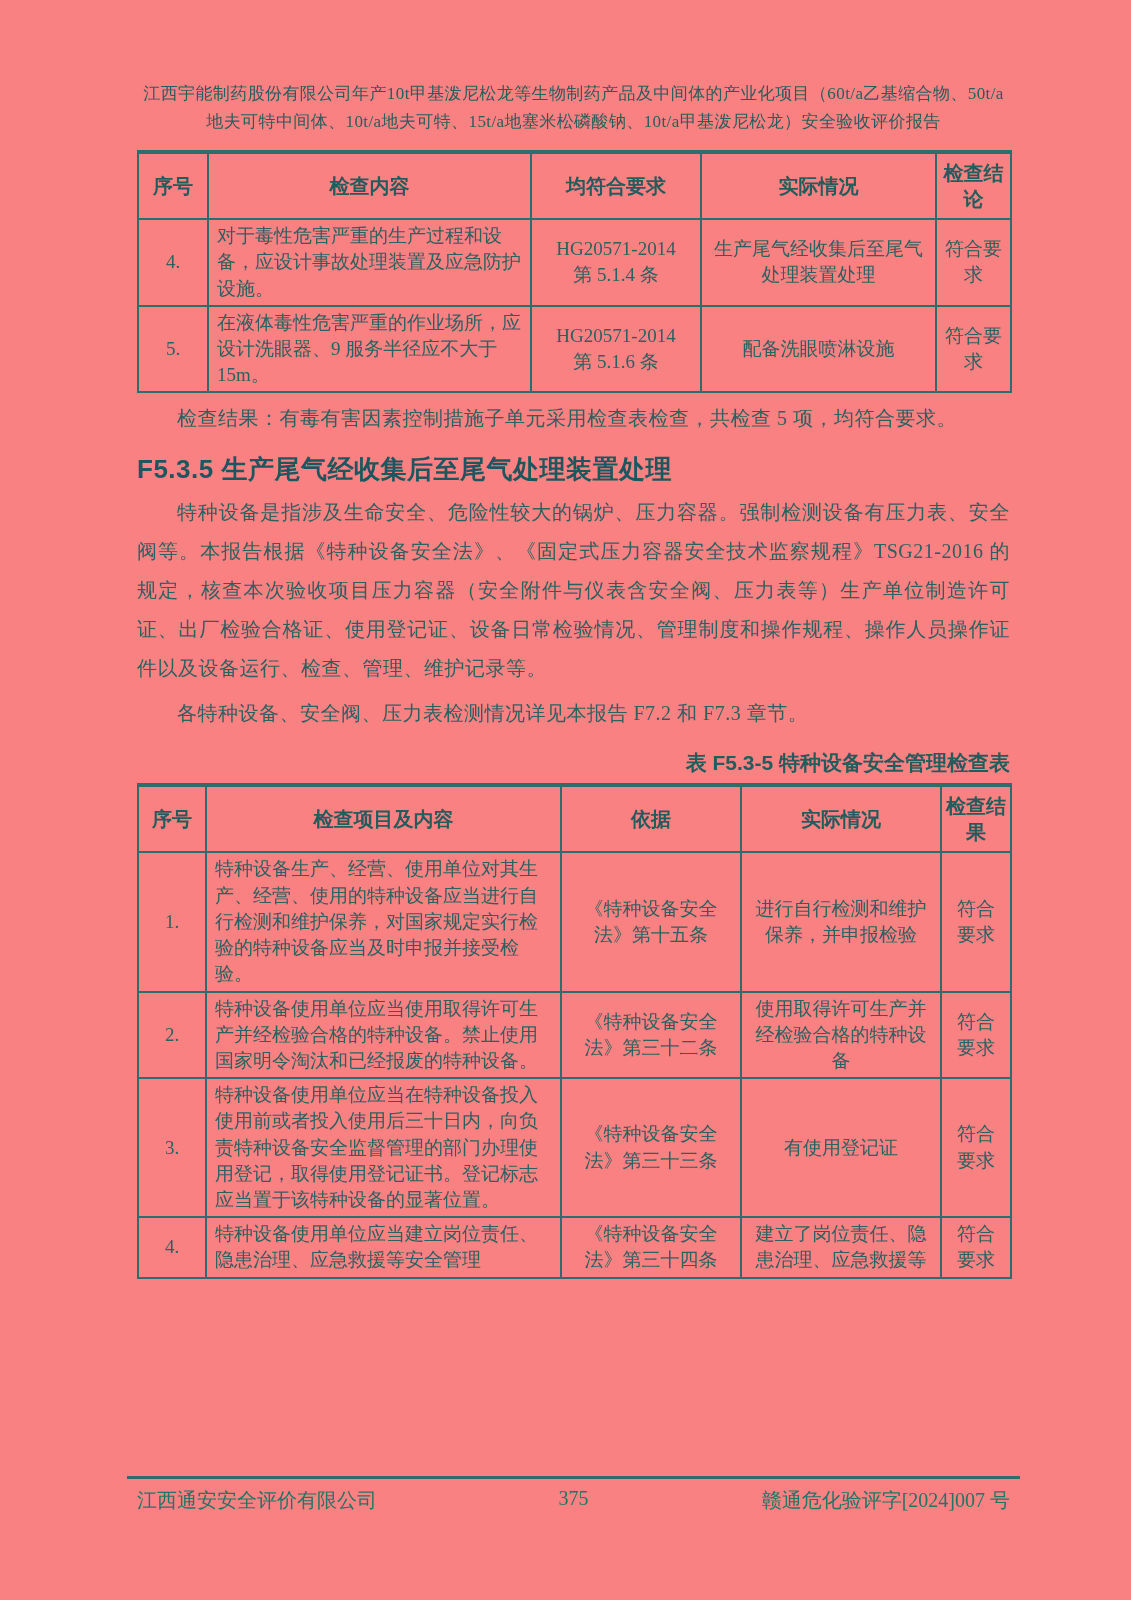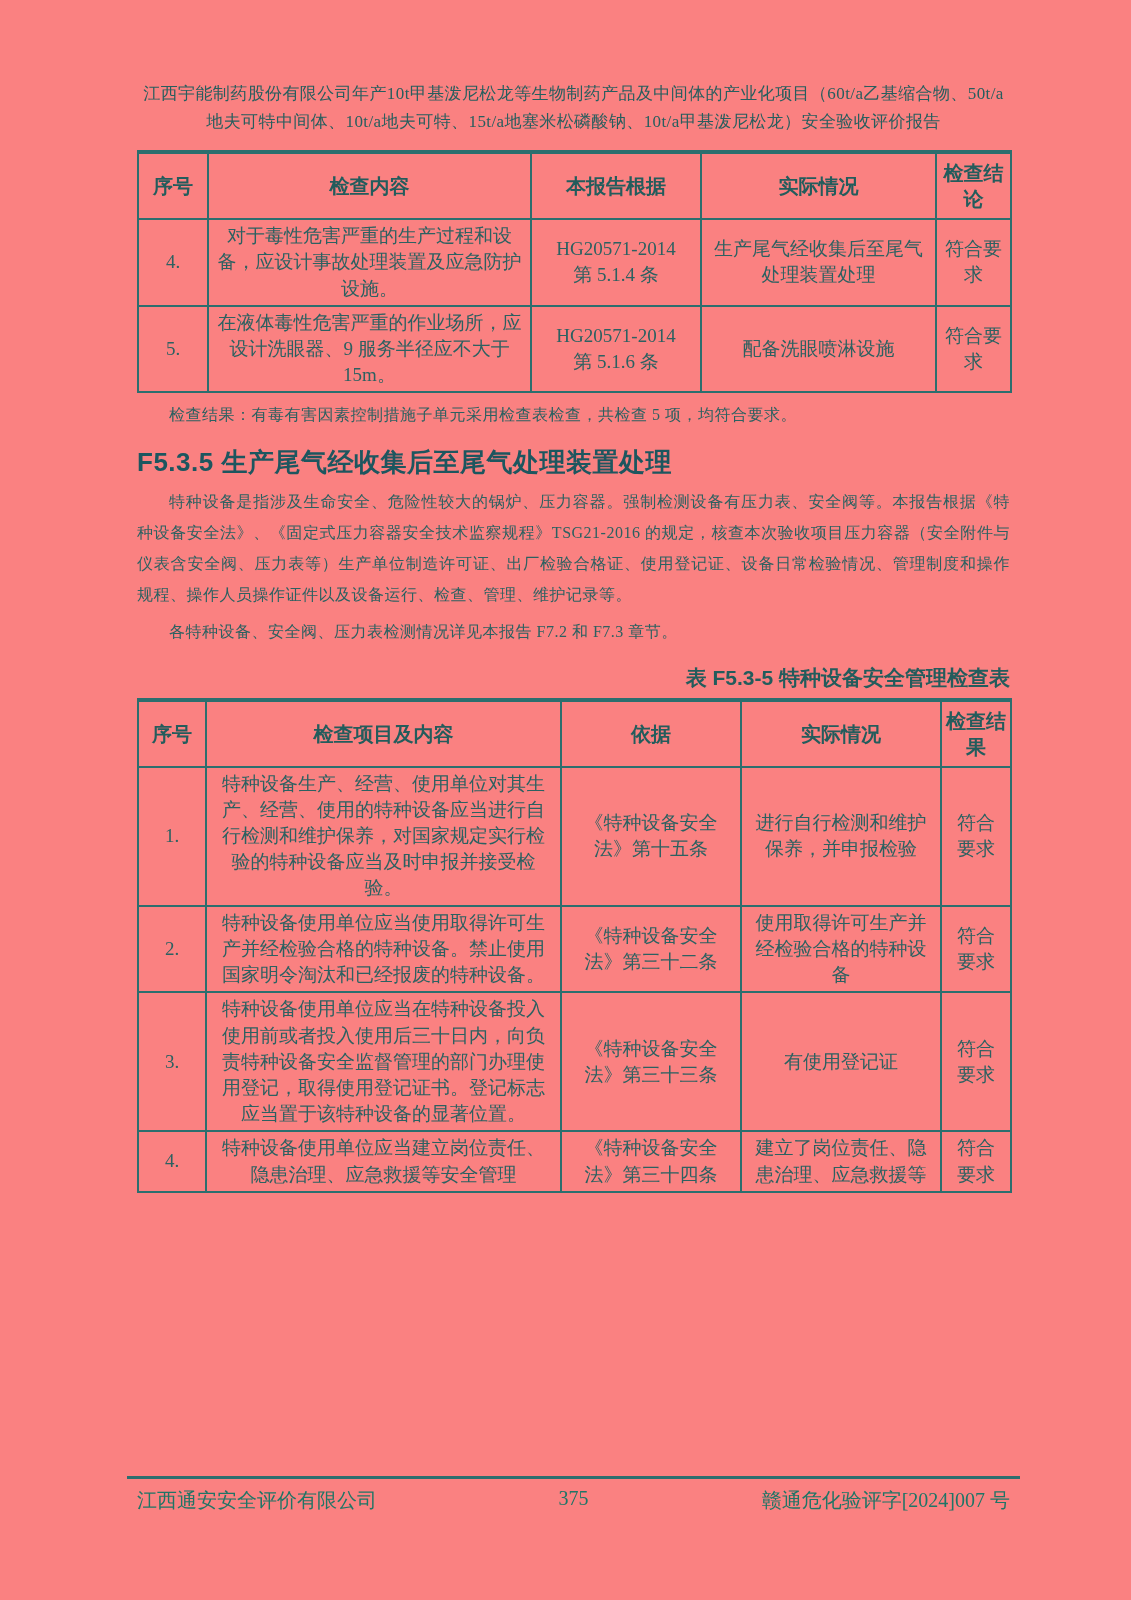--- a/index.html
+++ b/index.html
@@ -43,24 +43,24 @@
   table.tbl th {
     font-family:"Liberation Sans","DejaVu Sans",sans-serif;
     font-weight:bold;
     font-size:20px;
     line-height:1.3;
     text-align:center;
     padding:6px 4px;
     color:#235c5c;
   }
   td.c { text-align:center; }
-  td.l { text-align:center; }
+  td.l { text-align:left; }
 
   .body-para {
-    font-size:16px;
+    font-size:20px;
     line-height:1.95;
     text-align:justify;
     text-indent:2em;
     margin:6px 0 0 0;
     color:#2c6161;
     letter-spacing:0.5px;
   }
   .section-heading {
     font-family:"Liberation Sans","DejaVu Sans",sans-serif;
     font-size:26px;
@@ -106,21 +106,21 @@
         <col style="width:70px">
           <col style="width:323px">
           <col style="width:170px">
           <col style="width:235px">
           <col style="width:75px">
       </colgroup>
       <thead>
         <tr>
           <th>序号</th>
           <th>检查内容</th>
-          <th>本报告根据</th>
+          <th>均符合要求</th>
           <th>实际情况</th>
           <th>检查结论</th>
         </tr>
       </thead>
       <tbody>
         <tr>
           <td class="c">4.</td>
           <td class="l">对于毒性危害严重的生产过程和设备，应设计事故处理装置及应急防护设施。</td>
           <td class="c">
             <div>HG20571-2014</div>

